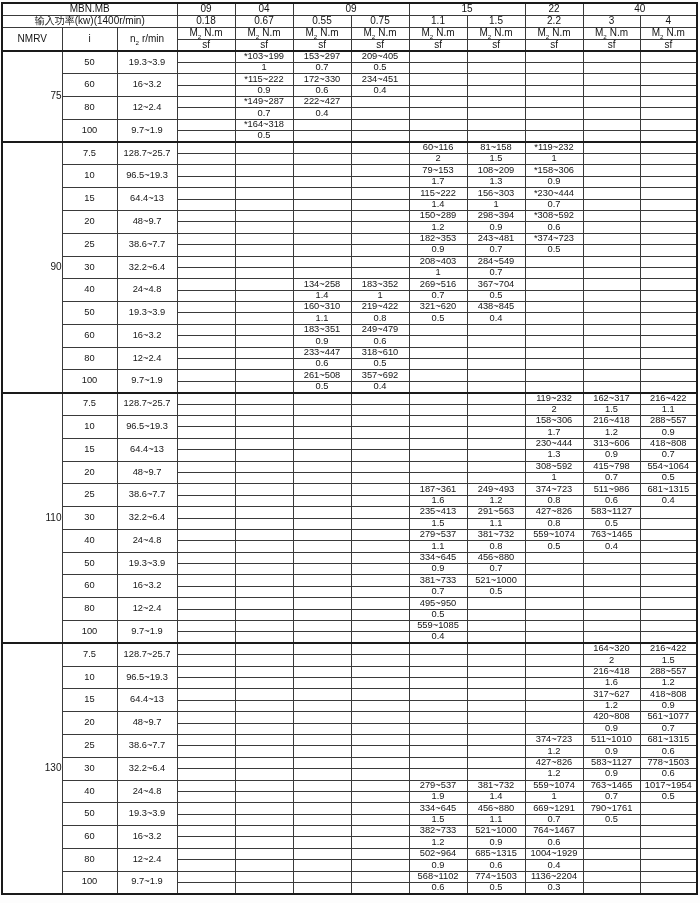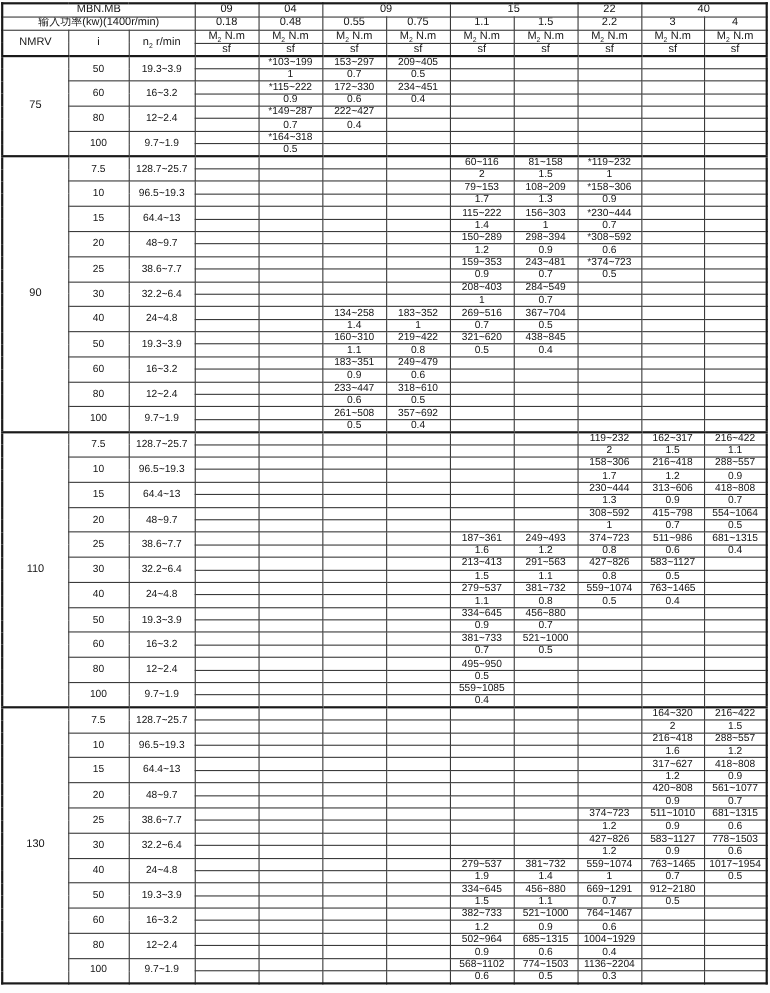--- a/index.html
+++ b/index.html
@@ -8,21 +8,21 @@
         font-family:"Liberation Sans","DejaVu Sans",sans-serif;color:#141414;
         border:2px solid #1a1a1a;}
   th,td{border:1px solid #3a3a3a;padding:0;text-align:center;vertical-align:middle;
         font-weight:normal;background:#fff;overflow:hidden;white-space:nowrap;line-height:1.05;}
   tr.hrow{height:12px;}
   tr.hrow th{font-size:10px;}
   th.cjk{font-size:10px;}
   tr.sub-row{height:11.4px;}
   td.val{font-size:9.3px;}
   td.icell{font-size:9.3px;}
-  td.model{font-size:10px;}
+  td.model{font-size:10px;text-align:right;}
   sub{font-size:0.62em;line-height:0;}
   .gap{margin-left:3px;}
   tr.sec-top td{border-top:2px solid #1a1a1a;}
 </style>
 </head>
 <body>
 
 <div class="page">
   <table>
     <colgroup>
@@ -45,21 +45,21 @@
           <th colspan="1">09</th>
           <th colspan="1">04</th>
           <th colspan="2">09</th>
           <th colspan="2">15</th>
           <th colspan="1">22</th>
           <th colspan="2">40</th>
         </tr>
         <tr class="hrow">
           <th colspan="3" class="cjk">输入功率(kw)(1400r/min)</th>
           <th>0.18</th>
-          <th>0.48</th>
+          <th>0.67</th>
           <th>0.55</th>
           <th>0.75</th>
           <th>1.1</th>
           <th>1.5</th>
           <th>2.2</th>
           <th>3</th>
           <th>4</th>
         </tr>
         <tr class="hrow">
           <th rowspan="2">NMRV</th>
@@ -280,21 +280,21 @@
           <td class="val"></td>
           <td class="val"></td>
         </tr>
         <tr class="sub-row">
           <td rowspan="2" class="icell">25</td>
           <td rowspan="2" class="icell">38.6~7.7</td>
           <td class="val"></td>
           <td class="val"></td>
           <td class="val"></td>
           <td class="val"></td>
-          <td class="val">159~353</td>
+          <td class="val">182~353</td>
           <td class="val">243~481</td>
           <td class="val">*374~723</td>
           <td class="val"></td>
           <td class="val"></td>
         </tr>
         <tr class="sub-row">
           <td class="val"></td>
           <td class="val"></td>
           <td class="val"></td>
           <td class="val"></td>
@@ -569,21 +569,21 @@
           <td class="val">0.6</td>
           <td class="val">0.4</td>
         </tr>
         <tr class="sub-row">
           <td rowspan="2" class="icell">30</td>
           <td rowspan="2" class="icell">32.2~6.4</td>
           <td class="val"></td>
           <td class="val"></td>
           <td class="val"></td>
           <td class="val"></td>
-          <td class="val">213~413</td>
+          <td class="val">235~413</td>
           <td class="val">291~563</td>
           <td class="val">427~826</td>
           <td class="val">583~1127</td>
           <td class="val"></td>
         </tr>
         <tr class="sub-row">
           <td class="val"></td>
           <td class="val"></td>
           <td class="val"></td>
           <td class="val"></td>
@@ -885,21 +885,21 @@
         <tr class="sub-row">
           <td rowspan="2" class="icell">50</td>
           <td rowspan="2" class="icell">19.3~3.9</td>
           <td class="val"></td>
           <td class="val"></td>
           <td class="val"></td>
           <td class="val"></td>
           <td class="val">334~645</td>
           <td class="val">456~880</td>
           <td class="val">669~1291</td>
-          <td class="val">912~2180</td>
+          <td class="val">790~1761</td>
           <td class="val"></td>
         </tr>
         <tr class="sub-row">
           <td class="val"></td>
           <td class="val"></td>
           <td class="val"></td>
           <td class="val"></td>
           <td class="val">1.5</td>
           <td class="val">1.1</td>
           <td class="val">0.7</td>

